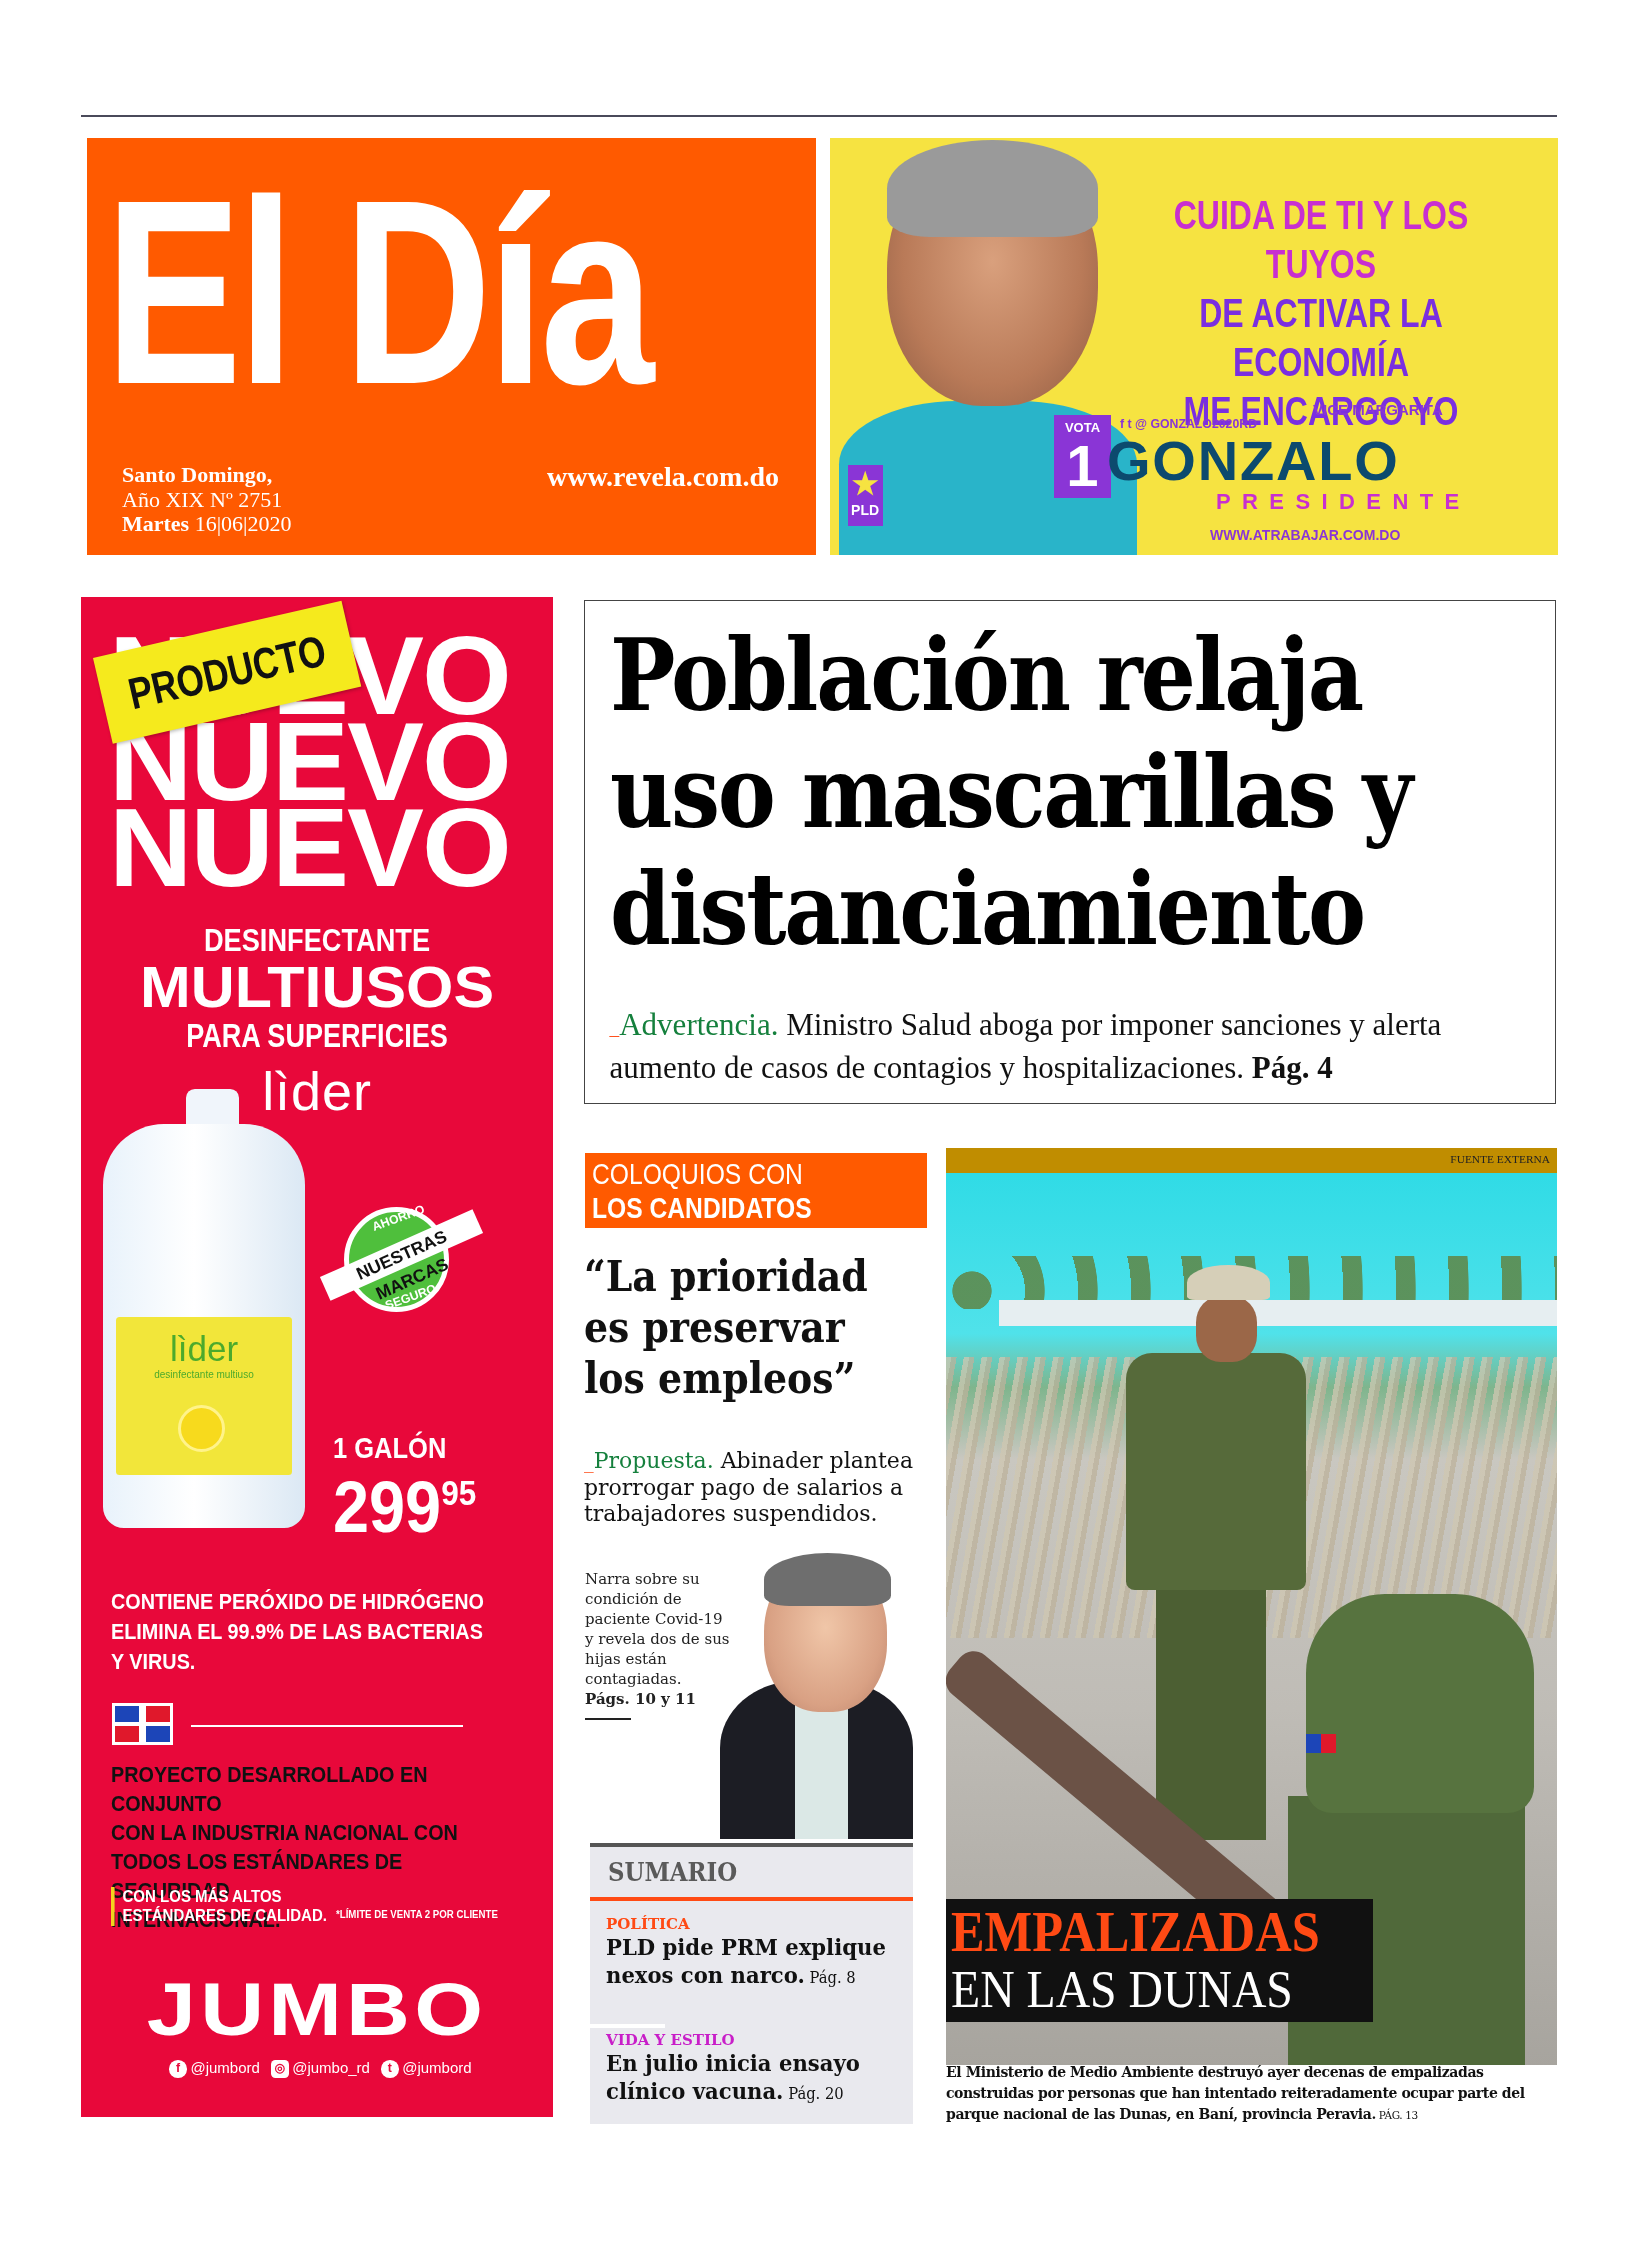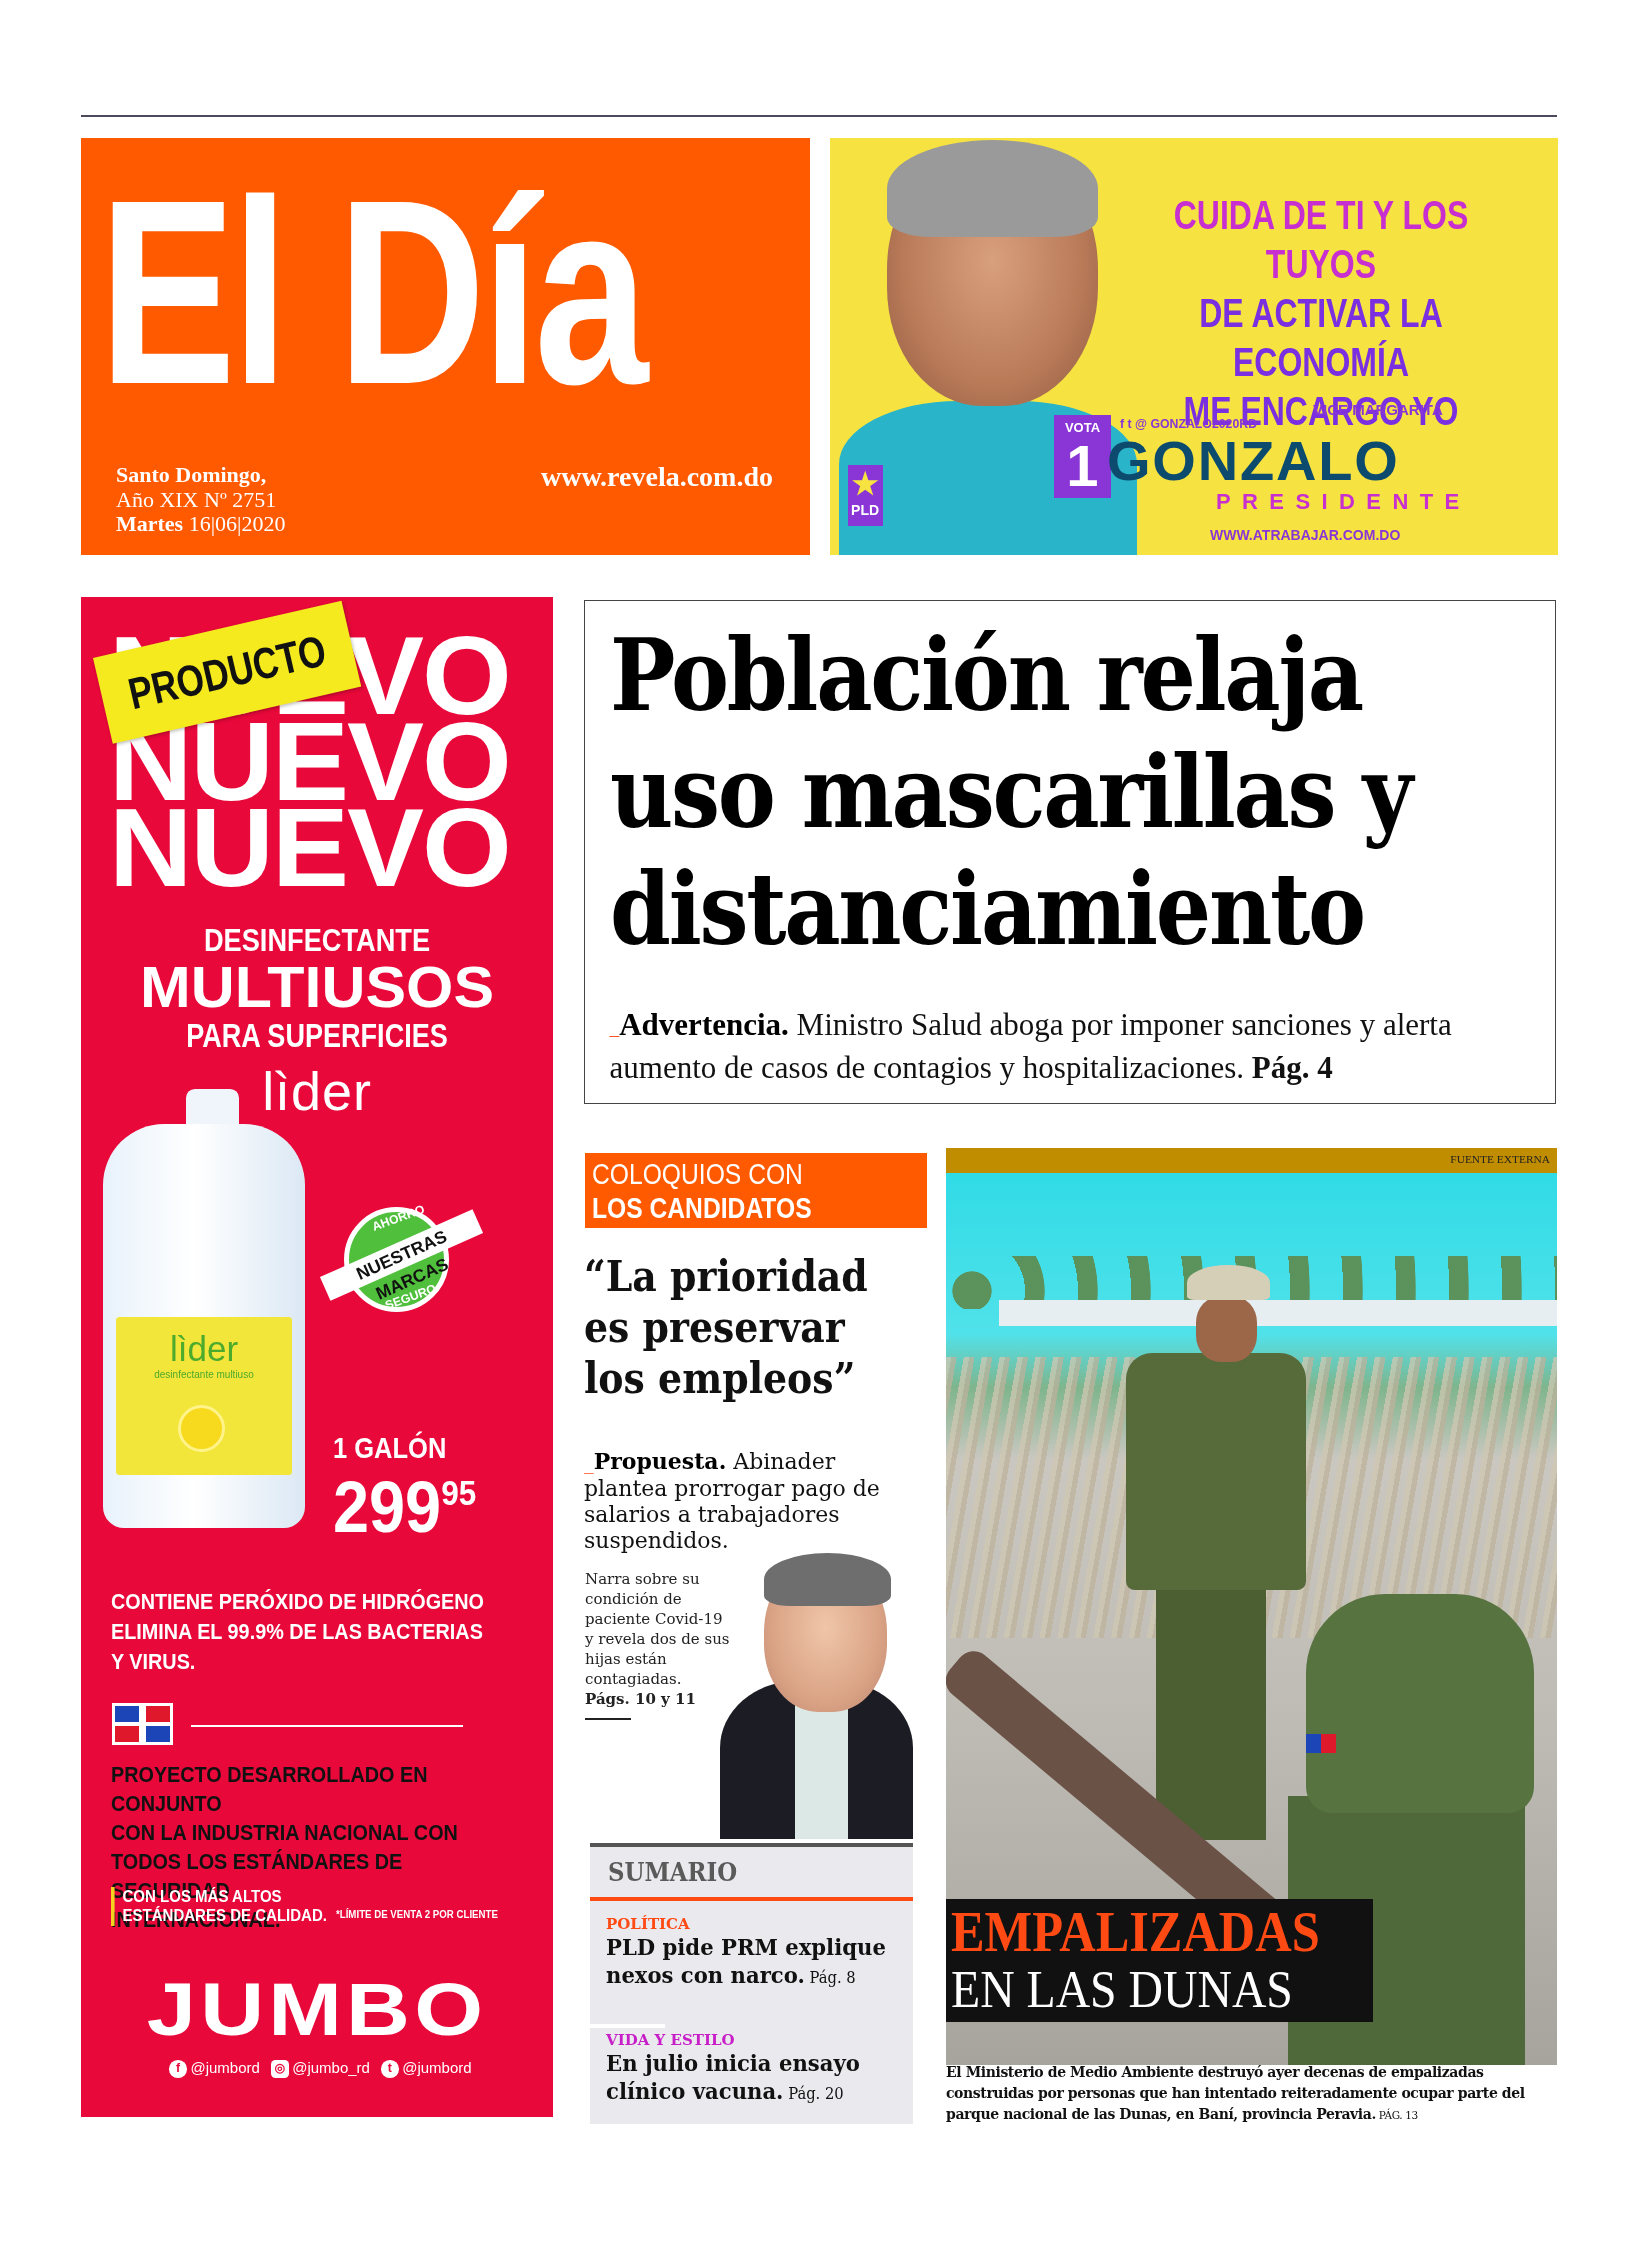--- a/index.html
+++ b/index.html
@@ -2,21 +2,21 @@
 <html style="font-size:14px"><head>
 <meta charset="utf-8">
 <style>
   * { box-sizing: border-box; margin: 0; padding: 0; }
   html, body { width: 1649px; height: 2247px; background: #ffffff; overflow: hidden; }
   body { position: relative; font-family: "DejaVu Serif", serif; color: #111; }
 
   .top-rule { position: absolute; left: 81px; top: 115px; width: 1476px; height: 1.8px; background: #4a4a5a; }
 
   
-  .masthead { position: absolute; left: 81px; top: 138px; width: 729px; height: 417px; background: #ff5a00; overflow: hidden; }
+  .masthead { position: absolute; left: 87px; top: 138px; width: 729px; height: 417px; background: #ff5a00; overflow: hidden; }
   .logo { position: absolute; left: 17.6px; top: 8.8px; font-family: "Liberation Sans", sans-serif; font-weight: bold; color: #fff;
           font-size: 263px; line-height: 290px; letter-spacing: -5.3px; transform: scaleX(0.78); transform-origin: left top; }
   .mh-left { position: absolute; left: 35px; top: 325px; color: #fff; font-family: "Liberation Serif", serif; font-size: 22px; line-height: 24.6px; }
   .mh-left .b { font-weight: bold; }
   .mh-url { position: absolute; right: 37px; top: 323px; color: #fff; font-family: "Liberation Serif", serif; font-weight: bold; font-size: 28px; }
 
   
   .ad-top { position: absolute; left: 830px; top: 138px; width: 728px; height: 417px; background: #f6e341; overflow: hidden; }
   .ad-top .portrait { position: absolute; left: 8.8px; top: 0; width: 290px; height: 417px; }
   .ad-top .head { position: absolute; left: 48px; top: 5.3px; width: 211px; height: 263px; border-radius: 48% 48% 45% 45%; background: radial-gradient(ellipse at 50% 45%, #d9a07d 0%, #b97a58 60%, #8d5b42 100%); }
@@ -73,21 +73,21 @@
   .limite { position: absolute; left: 255px; top: 1311px; font-size: 11.4px; font-weight: bold; transform: scaleX(0.85); transform-origin: left; }
   .jumbo { position: absolute; left: 0; top: 1369px; width: 472px; text-align: center; font-size: 75px; font-weight: bold; letter-spacing: 3.5px; transform: scaleX(1.18); }
   .socials { position: absolute; left: 0; top: 1462px; width: 472px; text-align: center; font-size: 15px; }
   .socials .ic { display: inline-block; width: 17.6px; height: 17.6px; border-radius: 50%; background: #fff; color: #e8083a; font-size: 12.3px; font-weight: bold; line-height: 17.6px; text-align: center; margin: 0 3.5px 0 7px; vertical-align: middle; }
   .socials .ic.ig { border-radius: 4.4px; }
 
   
   .lead-box { position: absolute; left: 584px; top: 600px; width: 972px; height: 504px; border: 1.8px solid #444; background: #fff; }
   .lead-title { position: absolute; left: 24.6px; top: 16px; width: 930px; font-family: "DejaVu Serif", serif; font-weight: bold; font-size: 99px; line-height: 117px; letter-spacing: -2.6px; transform: scaleX(0.88); transform-origin: left top; color: #000; white-space: nowrap; }
   .lead-sub { position: absolute; left: 24.6px; top: 404px; width: 930px; font-family: "Liberation Serif", serif; font-size: 31px; line-height: 39px; color: #111; }
-  .kicker { color: #000000; font-weight: bold; }
+  .kicker { color: #15803d; font-weight: normal; }
   .kicker-dash { color: #ff4a14; font-size: 19.3px; }
 
   
   .coloquios-tag { position: absolute; left: 585px; top: 1153px; width: 342px; height: 75px; background: #ff5a00; color: #fff; font-family: "Liberation Sans", sans-serif; padding: 3.5px 0 0 7px; }
   .coloquios-tag .t1 { font-size: 29px; line-height: 35px; display: block; transform: scaleX(0.85); transform-origin: left; }
   .coloquios-tag .t2 { font-size: 29px; line-height: 33px; display: block; font-weight: bold; transform: scaleX(0.85); transform-origin: left; }
   .quote { position: absolute; left: 584px; top: 1251px; width: 334px; font-family: "DejaVu Serif", serif; font-weight: bold; font-size: 43px; line-height: 51px; transform: scaleX(0.88); transform-origin: left top; white-space: nowrap; }
   .quote-sub { position: absolute; left: 584px; top: 1448px; width: 338px; font-family: "DejaVu Serif", serif; font-size: 22px; line-height: 26px; }
   .narra { position: absolute; left: 585px; top: 1569px; width: 149px; font-family: "DejaVu Serif", serif; font-size: 15px; line-height: 20px; color: #222; }
   .narra .b { font-weight: bold; }

